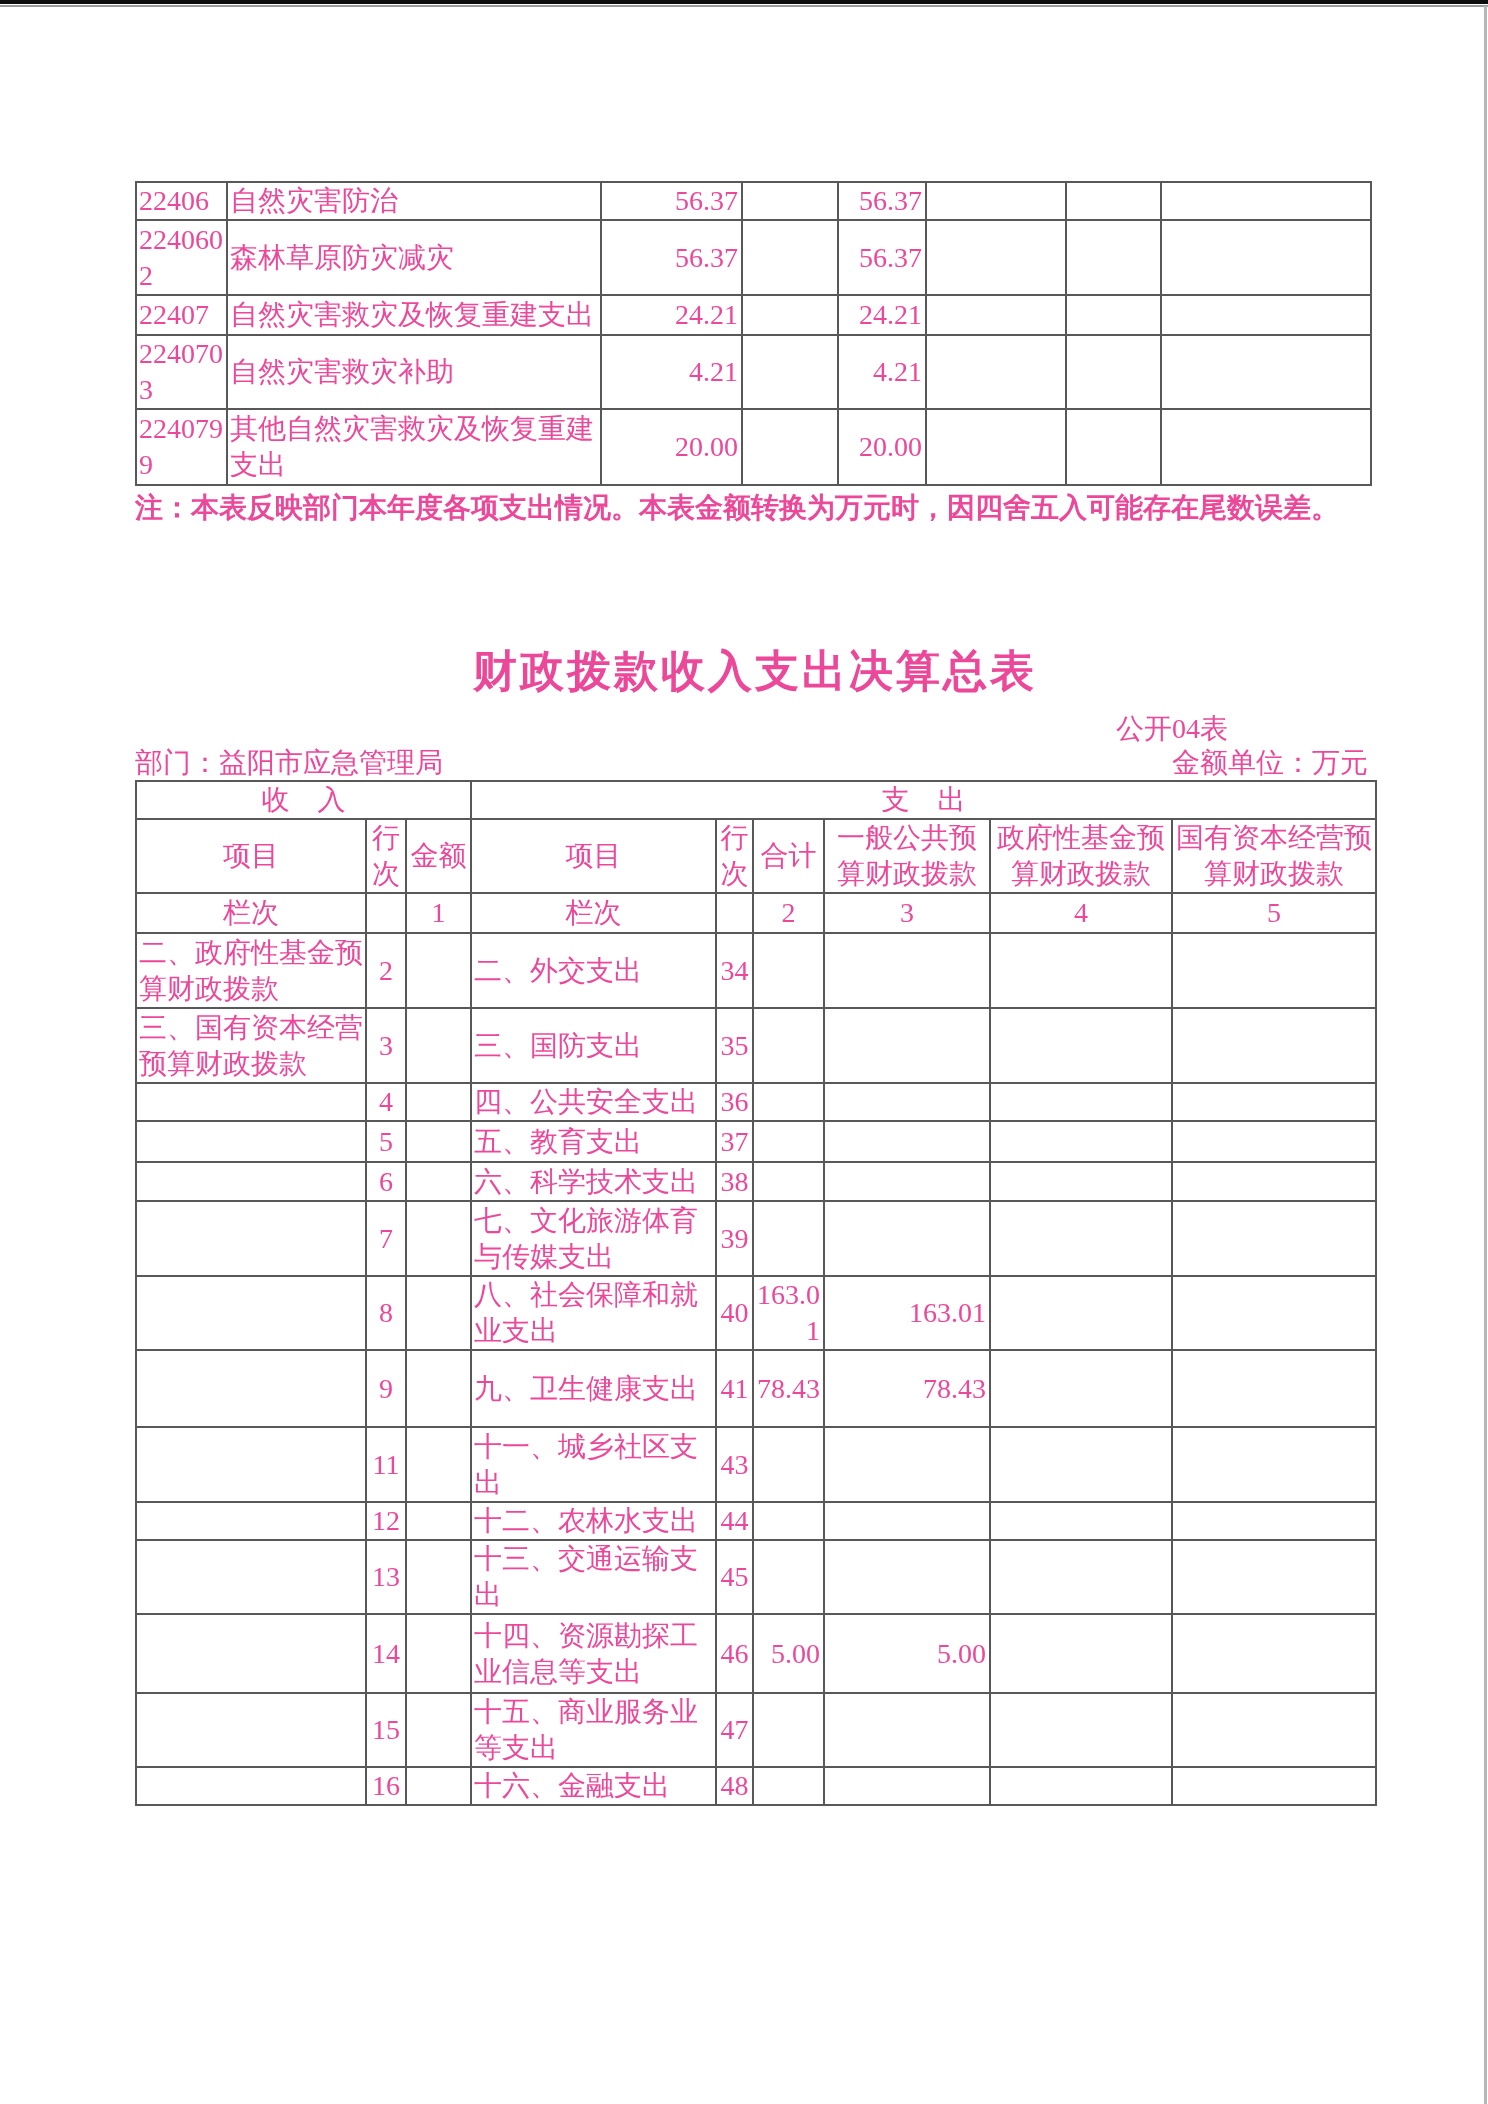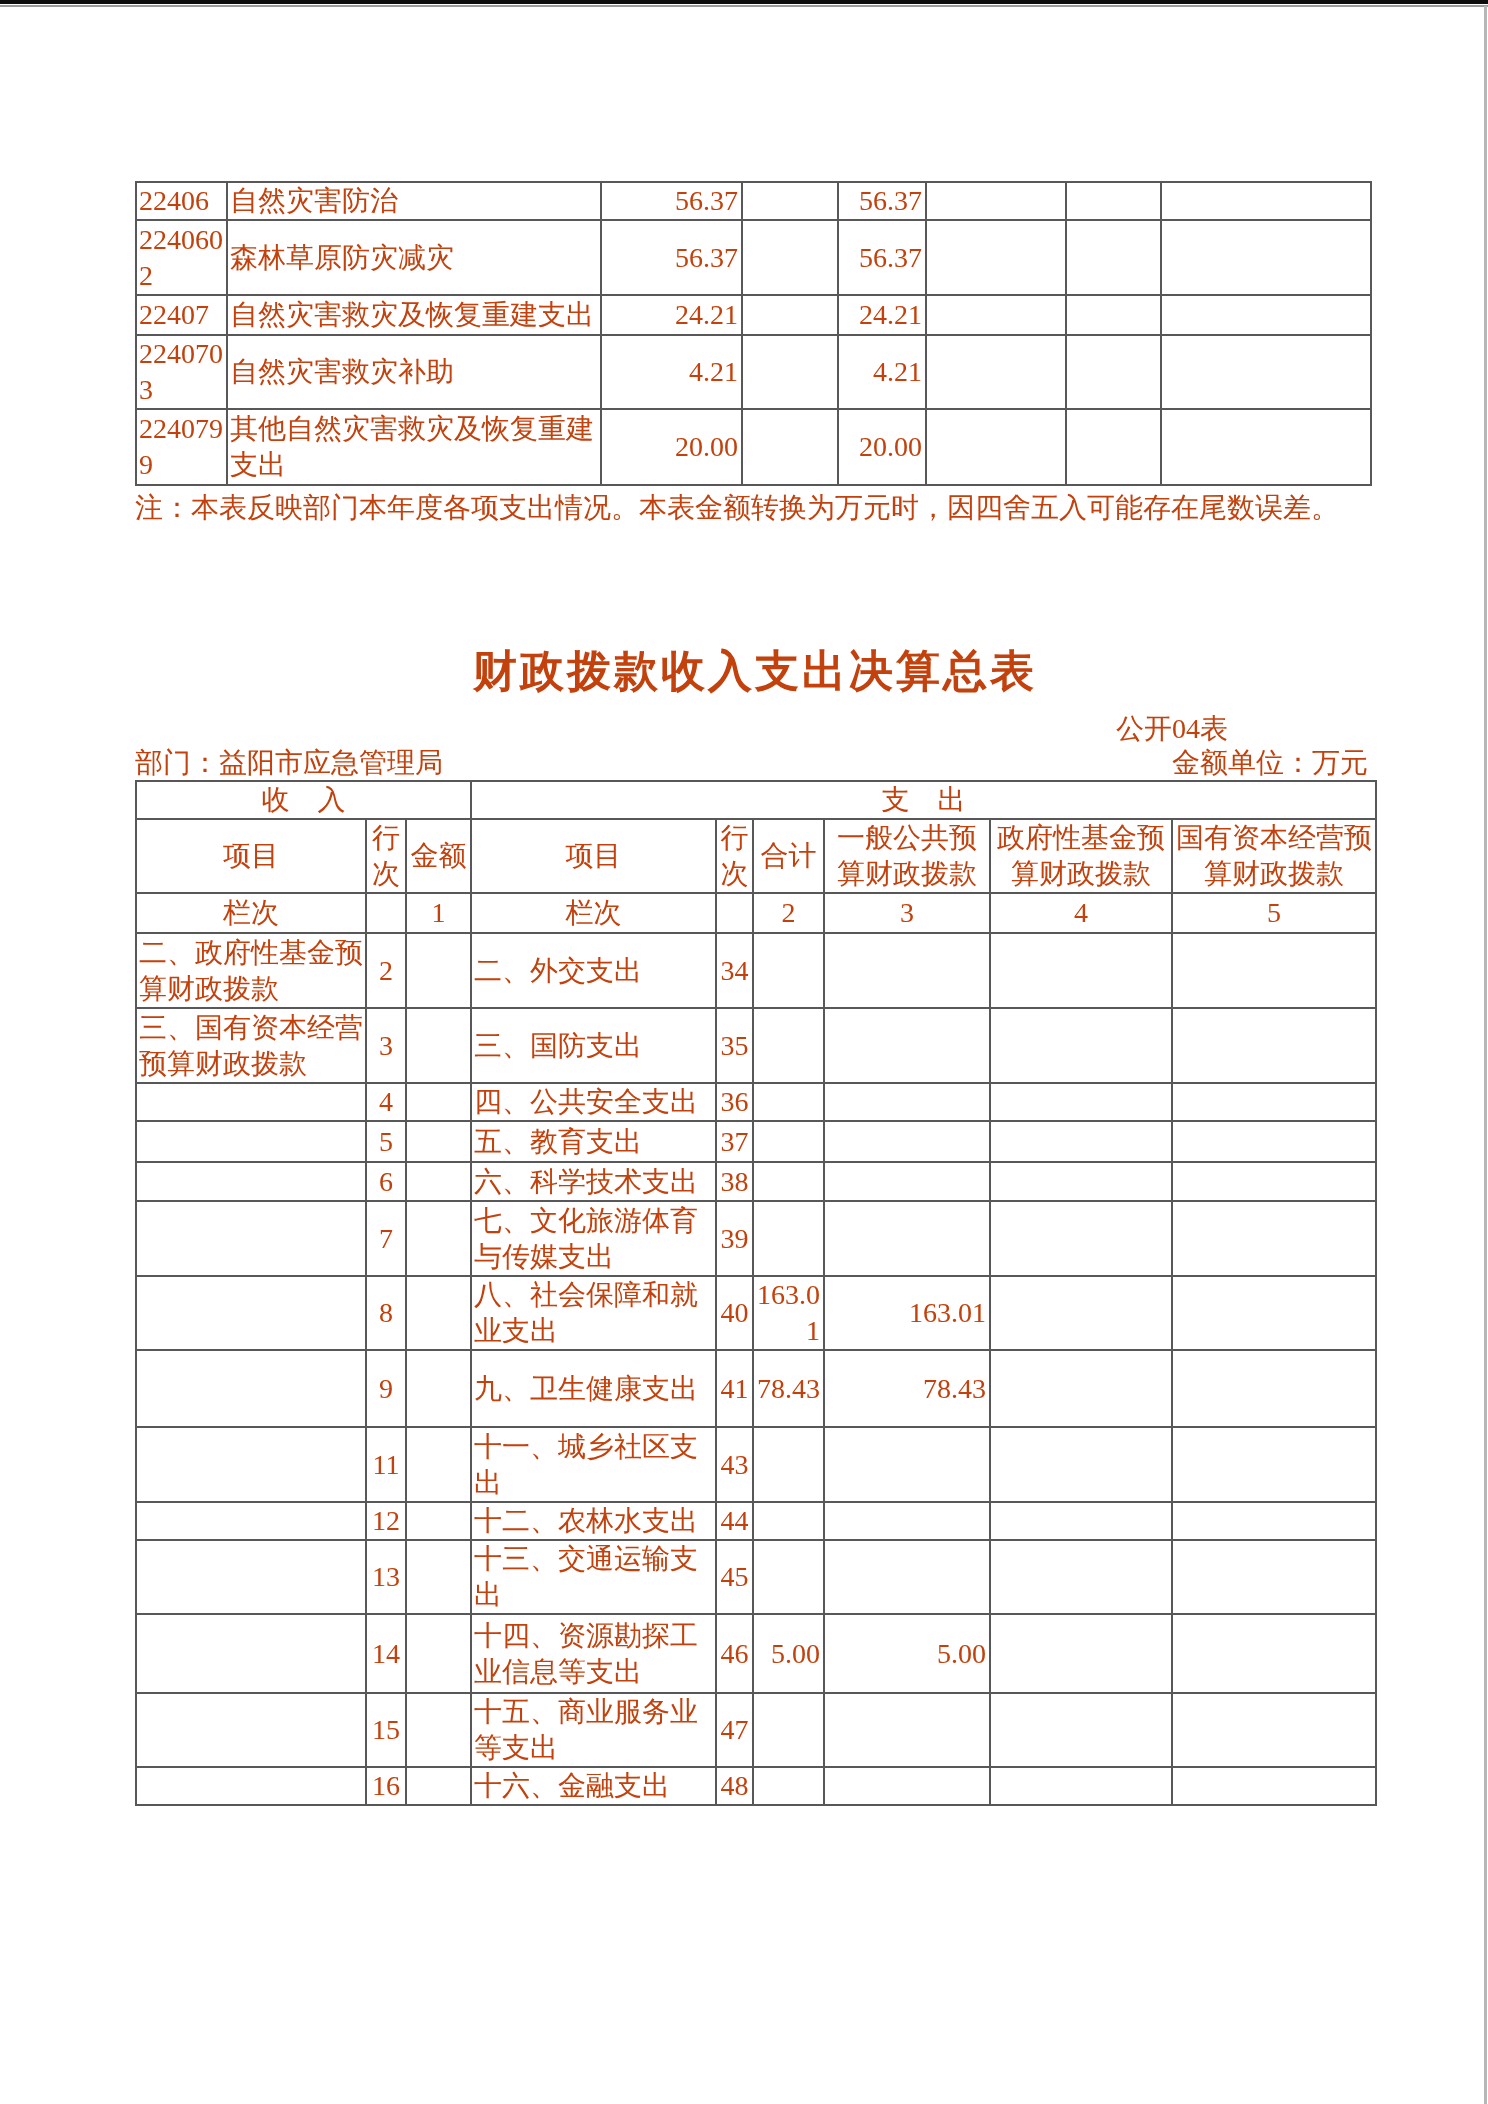--- a/index.html
+++ b/index.html
@@ -1,29 +1,29 @@
 <!DOCTYPE html>
 <html><head>
 <meta charset="utf-8">
 <style>
   html,body{margin:0;padding:0;background:#fff;}
   .page{position:relative;width:1488px;height:2104px;background:#ffffff;
-        font-family:"Liberation Serif","DejaVu Serif",serif;color:#c2410c;overflow:hidden;}
+        font-family:"Liberation Serif","DejaVu Serif",serif;color:#ec4899;overflow:hidden;}
   .topbar{position:absolute;top:0;left:0;width:1488px;height:4px;background:#0d0d0d;}
   .topline{position:absolute;top:5px;left:0;width:1488px;height:2px;background:#9b9b9b;}
   .rightline{position:absolute;top:6px;right:1px;width:3px;height:2098px;background:#b7b7b7;}
   table{border-collapse:collapse;table-layout:fixed;position:absolute;background:#fff;}
   td{border:2px solid #585858;font-size:28px;line-height:36px;padding:0 2px;
      vertical-align:middle;overflow:hidden;}
   .t1{left:135px;top:181px;width:1235px;}
   .t2{left:135px;top:780px;width:1240px;}
   .item{text-align:left;}
   .num{text-align:right;word-break:break-all;padding-right:3px;}
   .ctr{text-align:center;}
-  .note{position:absolute;left:135px;top:489px;font-size:28px;white-space:nowrap;}
+  .note{position:absolute;left:135px;top:489px;font-size:28px;white-space:nowrap;font-weight:bold;}
   .title{position:absolute;left:135px;top:648px;width:1240px;text-align:center;
          font-size:44px;font-weight:bold;letter-spacing:3px;line-height:48px;}
   .pubcode{position:absolute;left:1116px;top:710px;font-size:28px;white-space:nowrap;}
   .dept{position:absolute;left:135px;top:744px;font-size:28px;white-space:nowrap;}
   .unit{position:absolute;left:1172px;top:744px;font-size:28px;white-space:nowrap;}
 </style>
 </head>
 <body>
 
 <div class="page">

